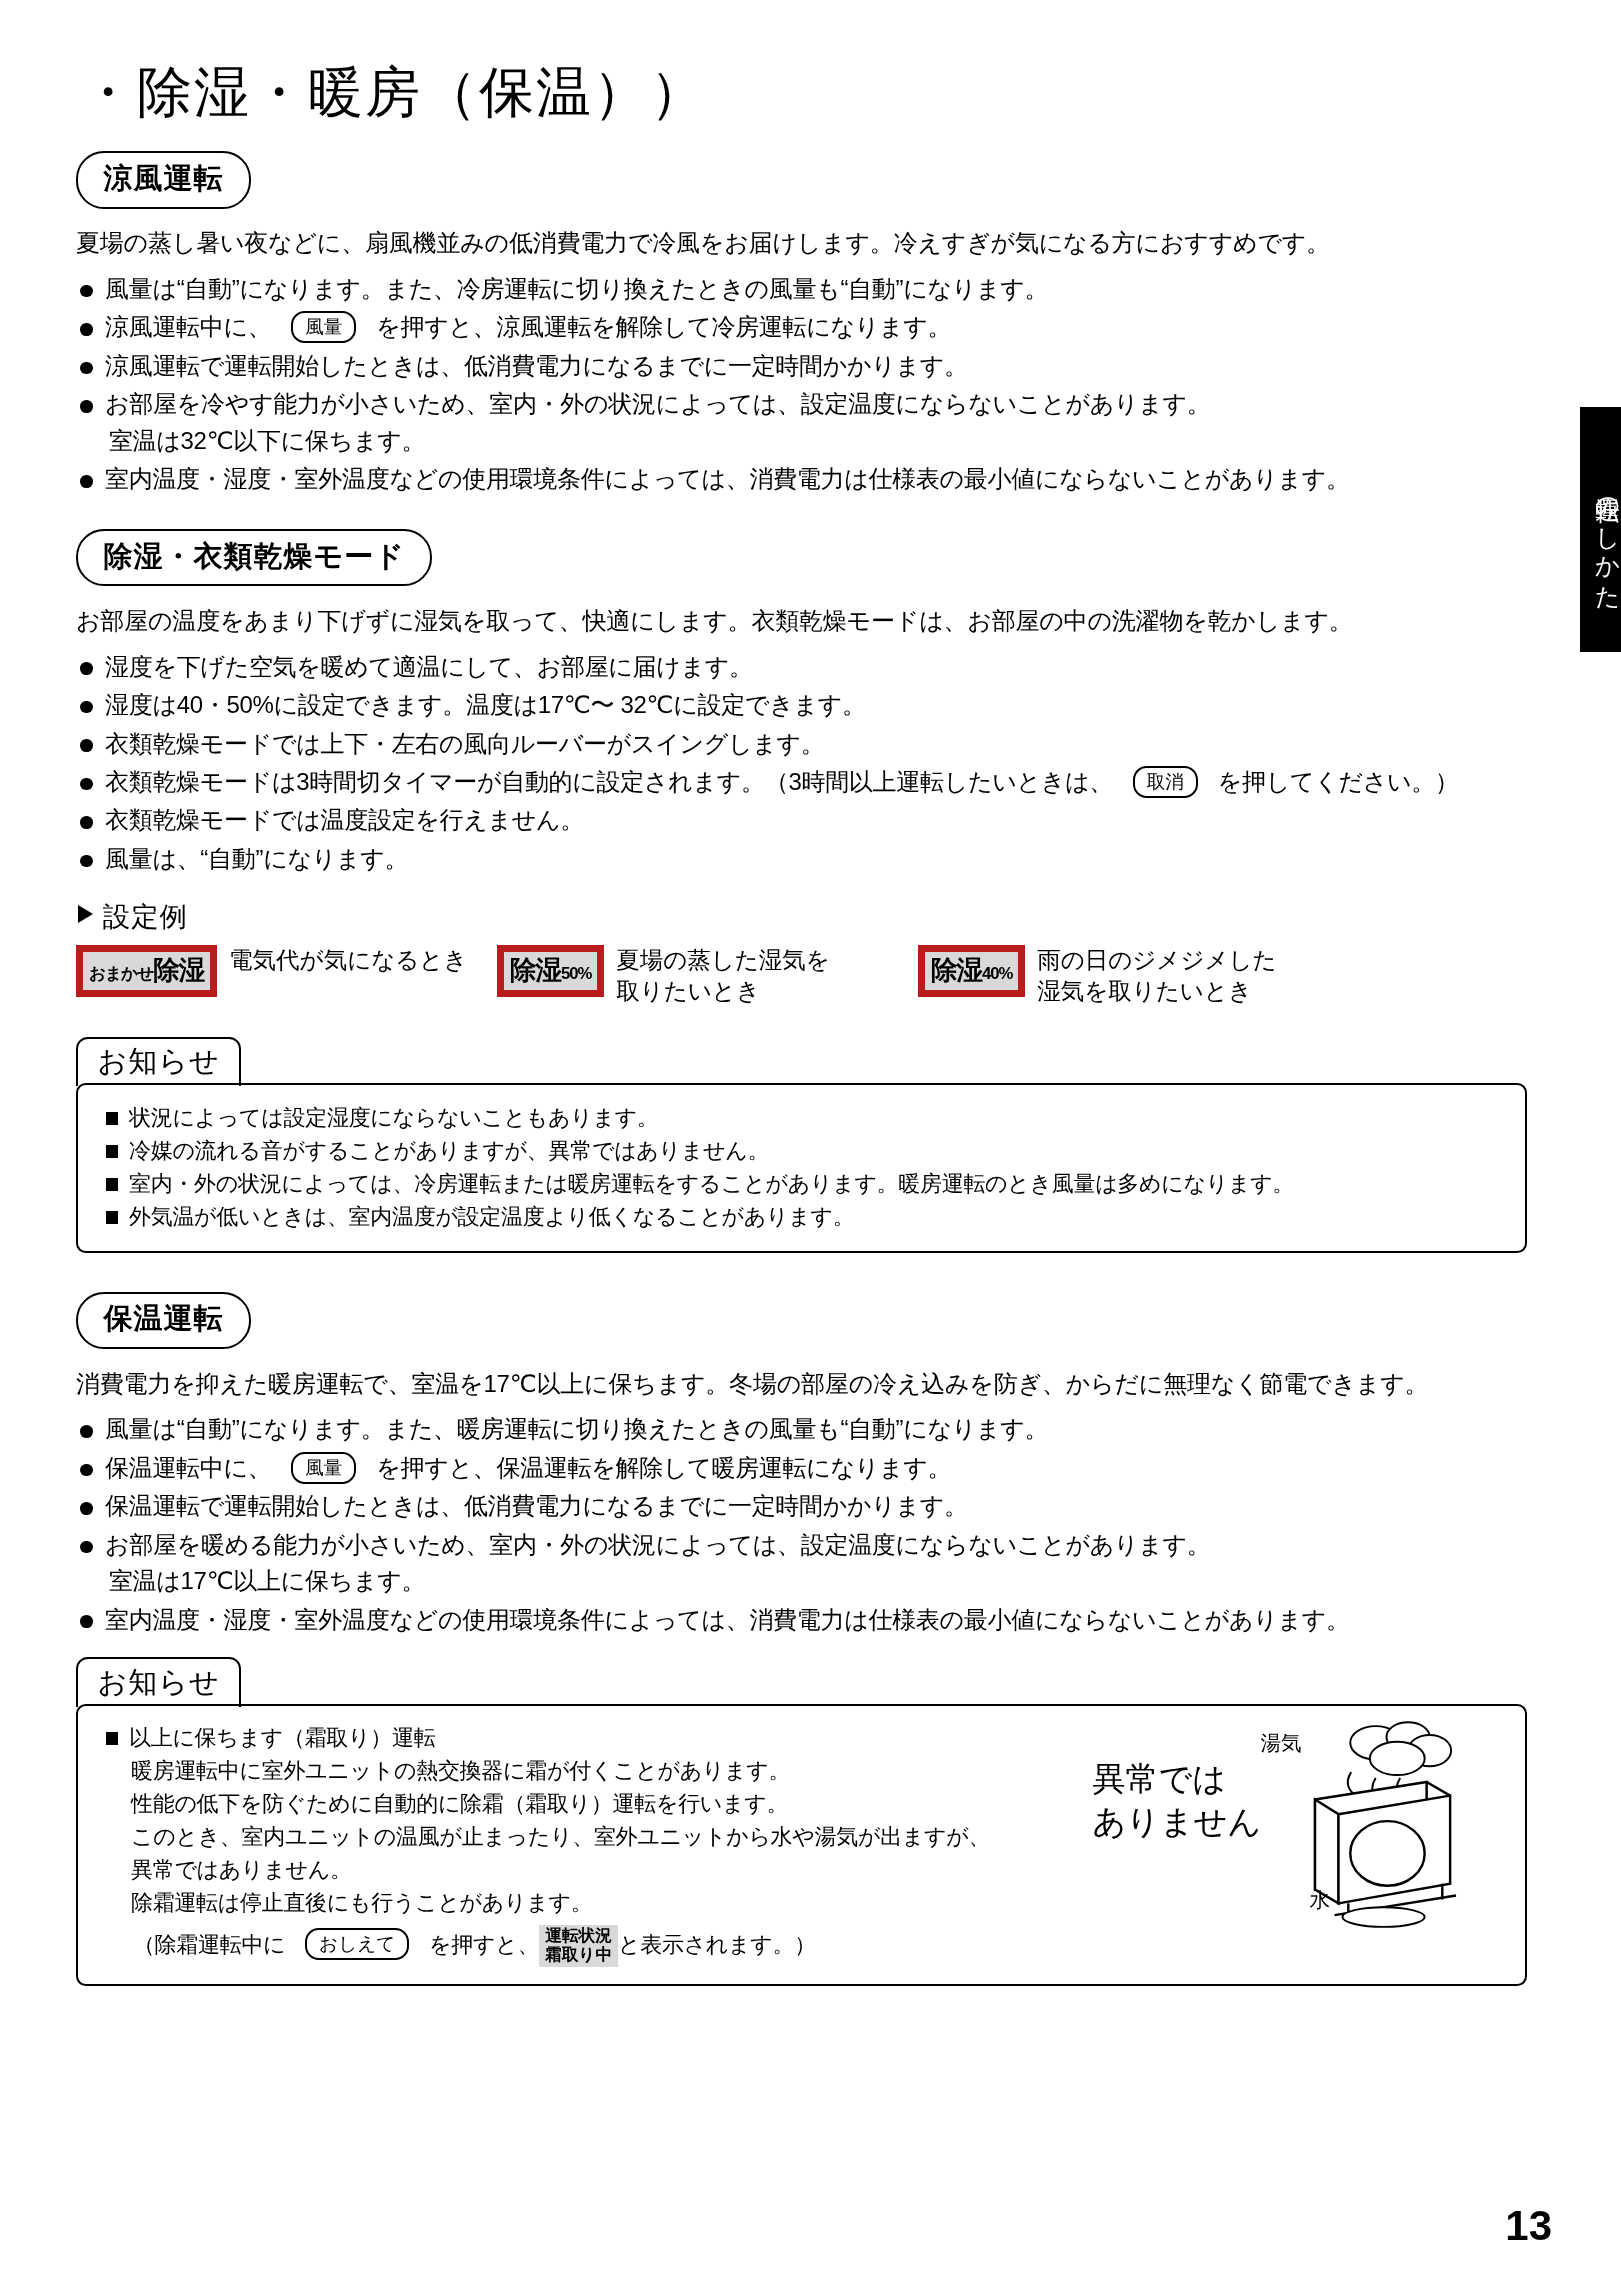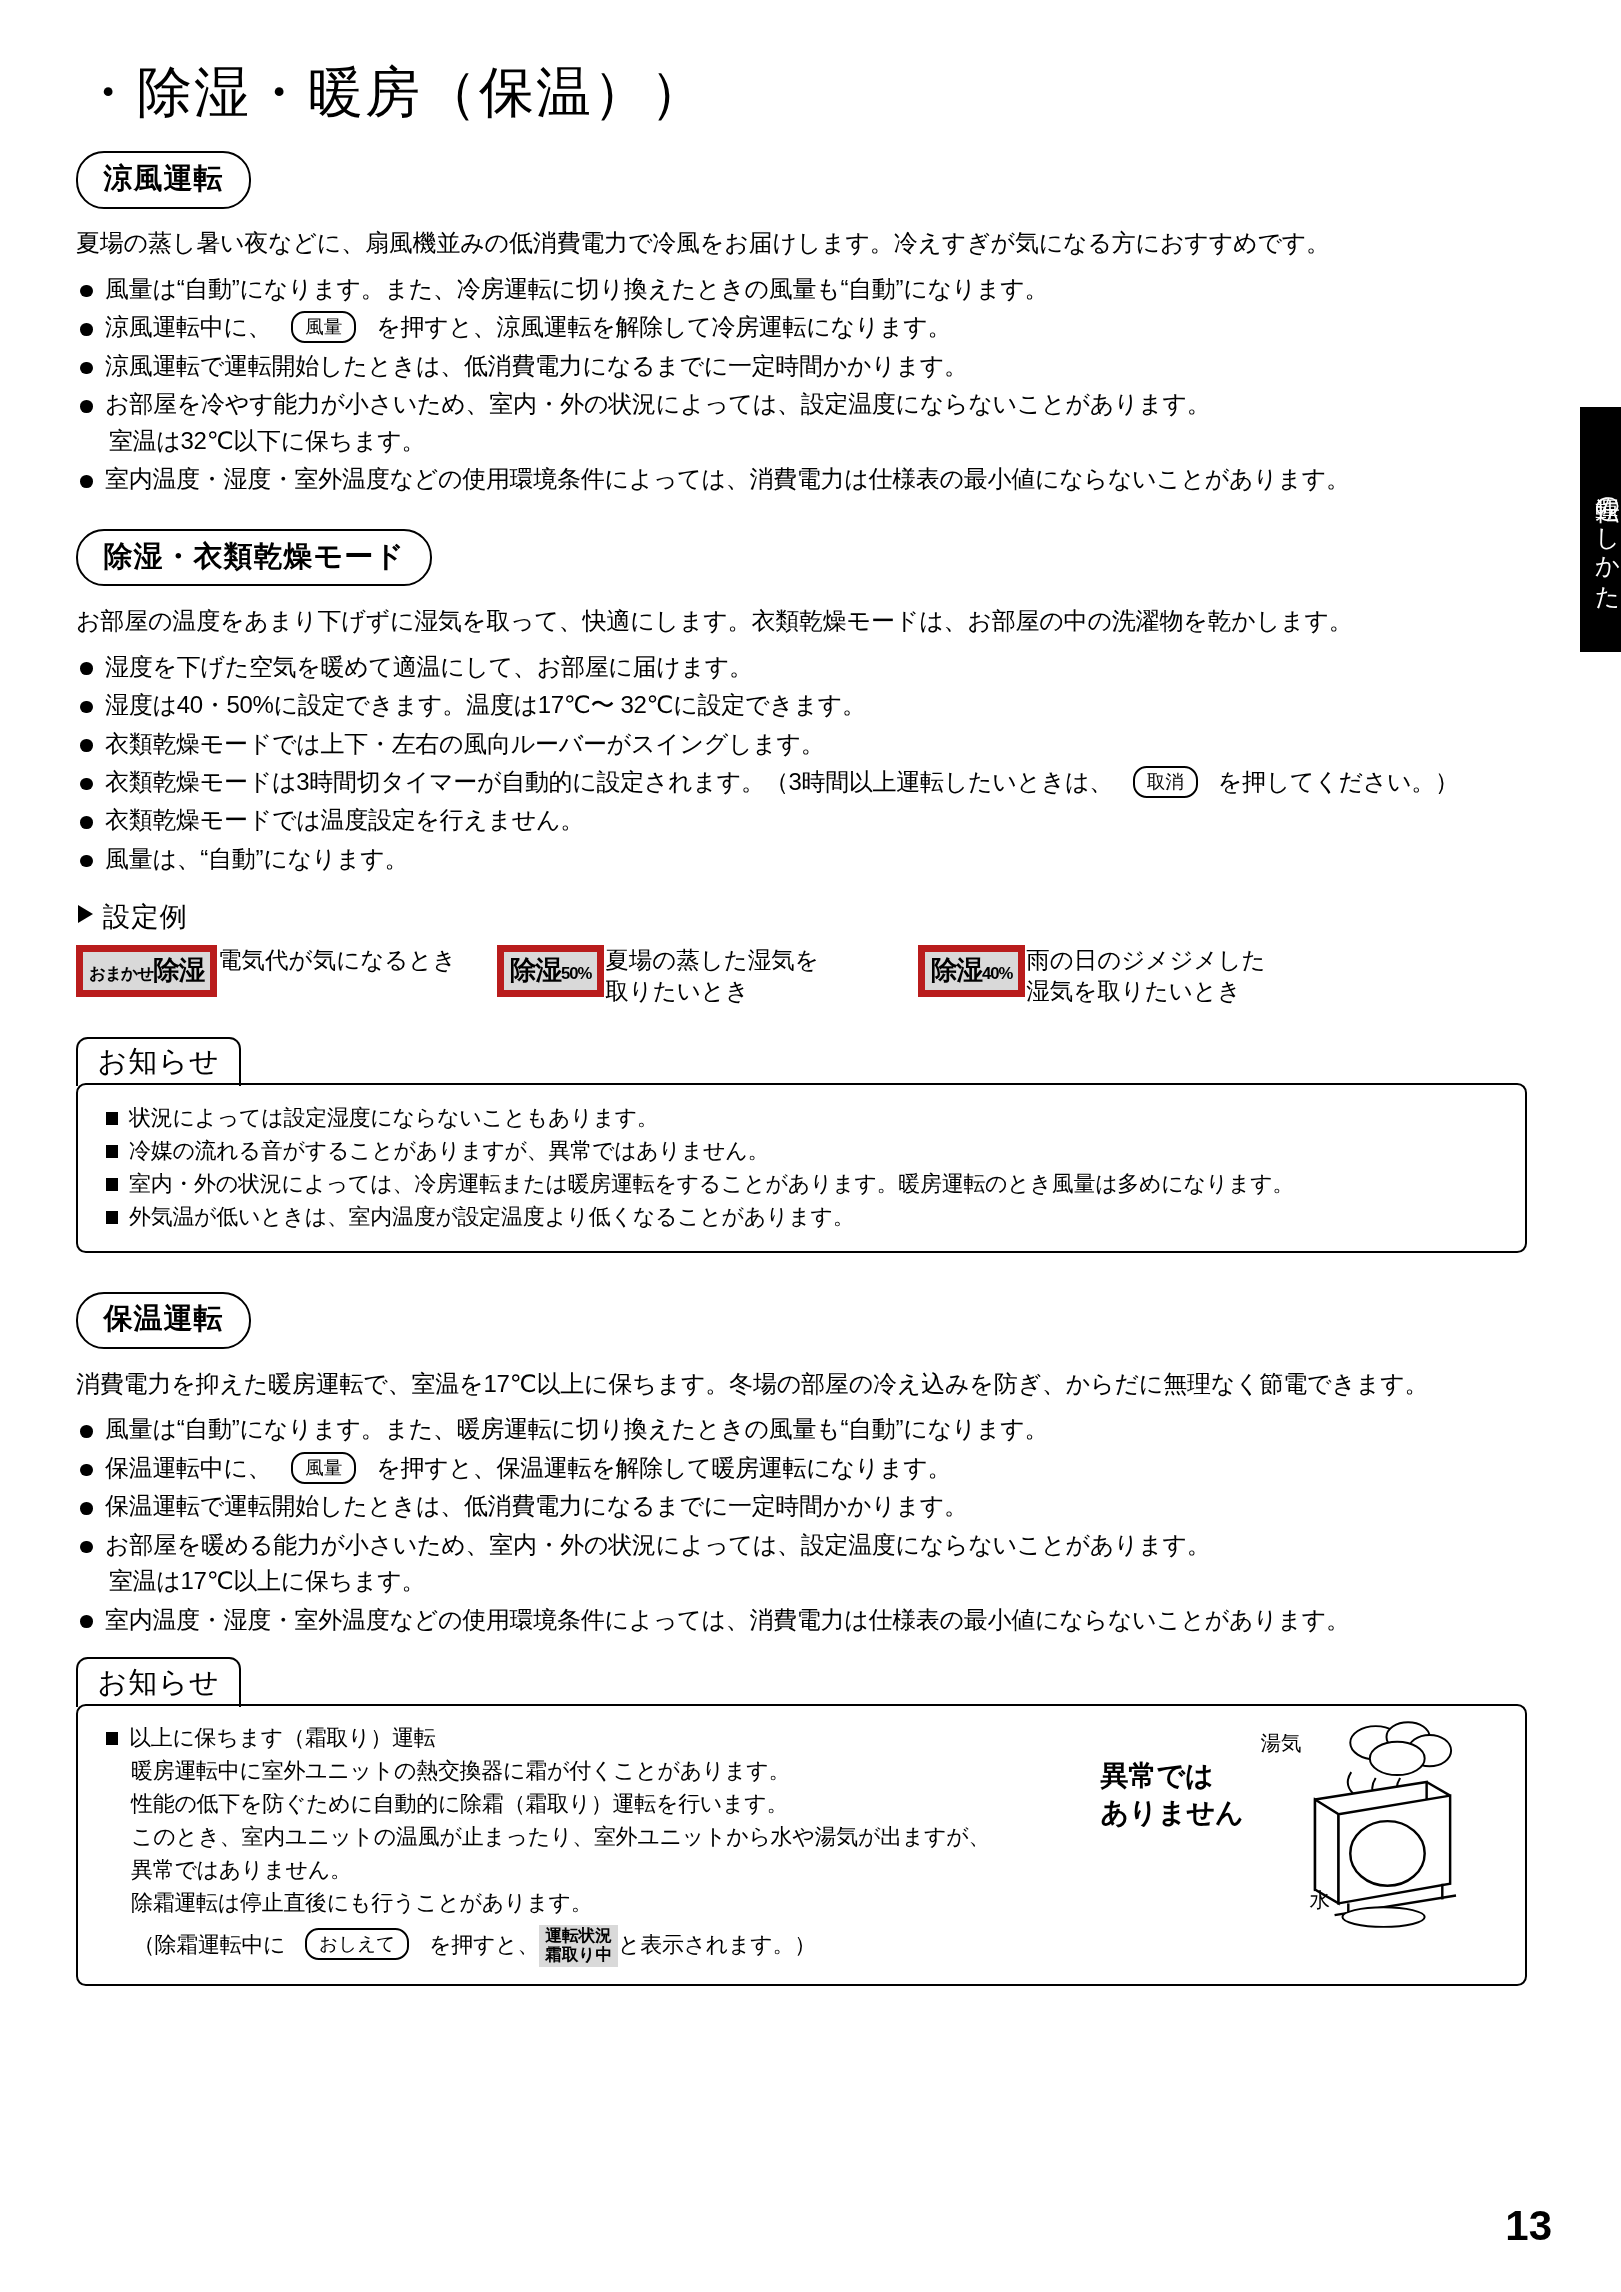--- a/index.html
+++ b/index.html
@@ -140,21 +140,21 @@
     font-weight: bold;
     letter-spacing: -1px;
     padding: 2.9px 5.9px 4.9px 5.9px;
     line-height: 1.15;
     white-space: nowrap;
   }
   .ex-chip .small { font-size: 16.7px; }
   .ex-text {
     font-size: 23.5px;
     line-height: 1.35;
-    margin-left: 1px;
+    margin-left: 12px;
     white-space: nowrap;
   }
   .ex1 { width: 421px; }
   .ex2 { width: 421px; }
   
   .notice-wrap { margin: 15.7px 0 9.8px 0; }
   .notice-tab {
     display: inline-block;
     border: 2.9px solid #000;
     border-bottom: none;
@@ -197,24 +197,24 @@
   
   .defrost-box { display: flex; }
   .defrost-text { flex: 1 1 auto; }
   .defrost-fig {
     width: 421px;
     flex: 0 0 421px;
     position: relative;
   }
   .fig-label {
     position: absolute;
-    left: 18px;
+    left: 10px;
     top: 37px;
-    font-size: 28px;
-    font-weight: bold;
+    font-size: 33px;
+    font-weight: normal;
     line-height: 1.3;
   }
   .fig-yuki {
     position: absolute;
     left: 178px;
     top: 7.8px;
     font-size: 20.6px;
   }
   .fig-mizu {
     position: absolute;

